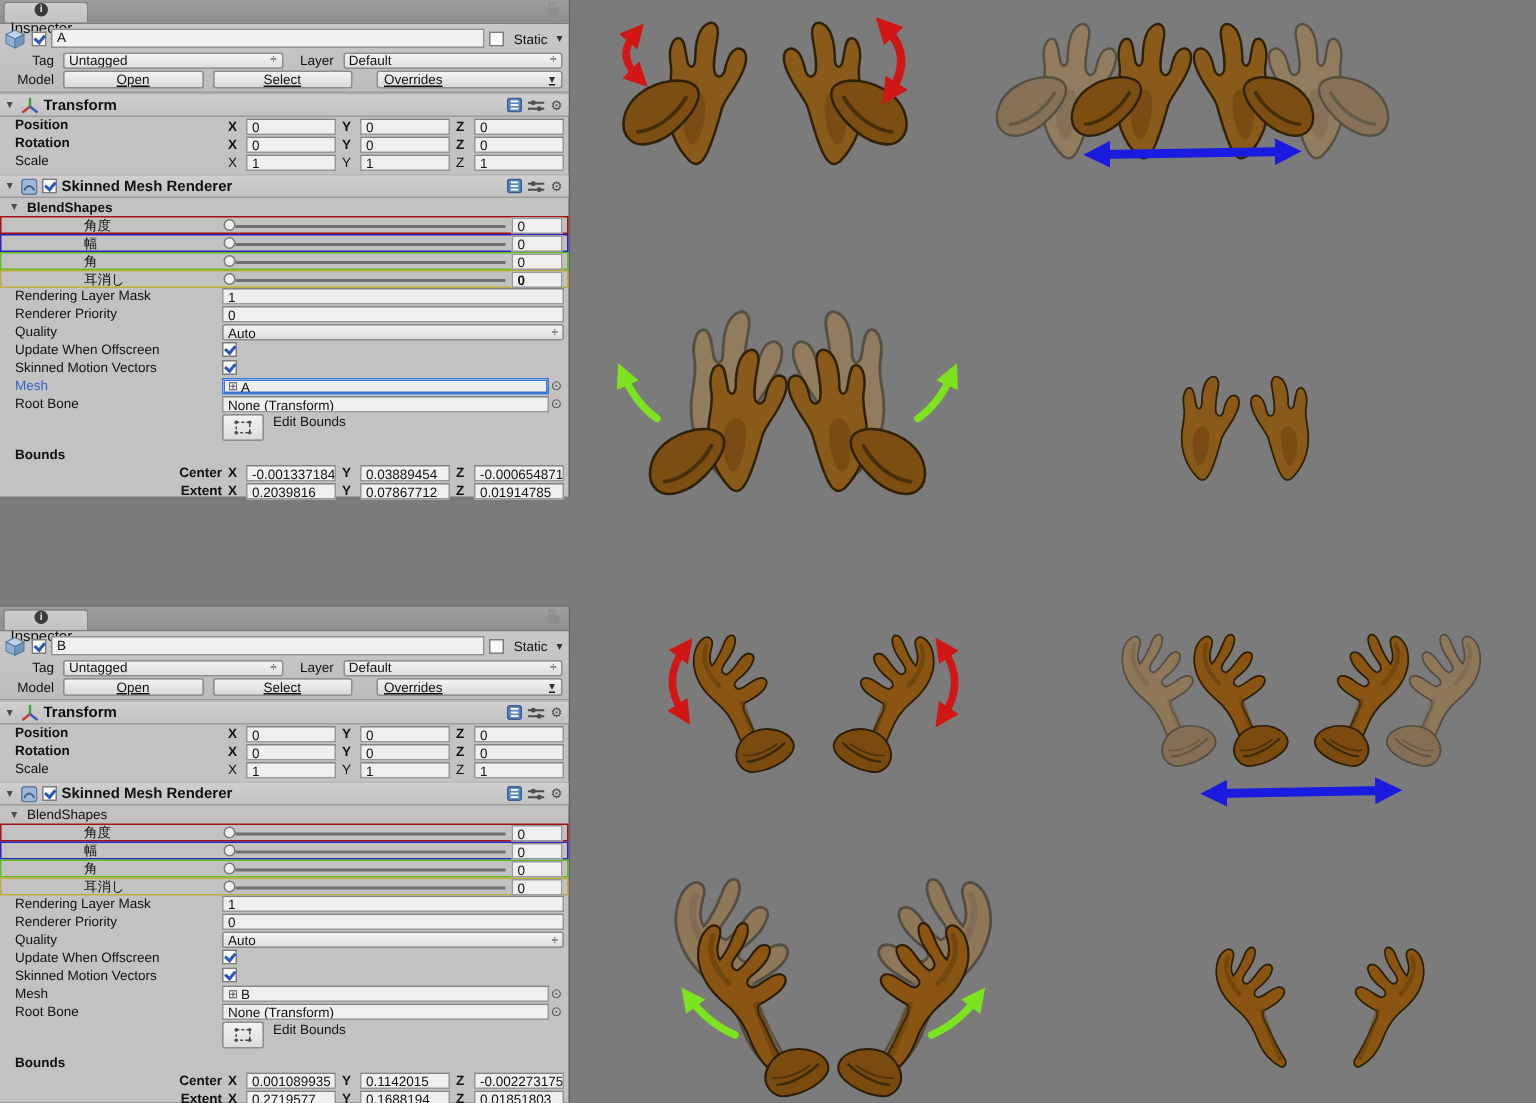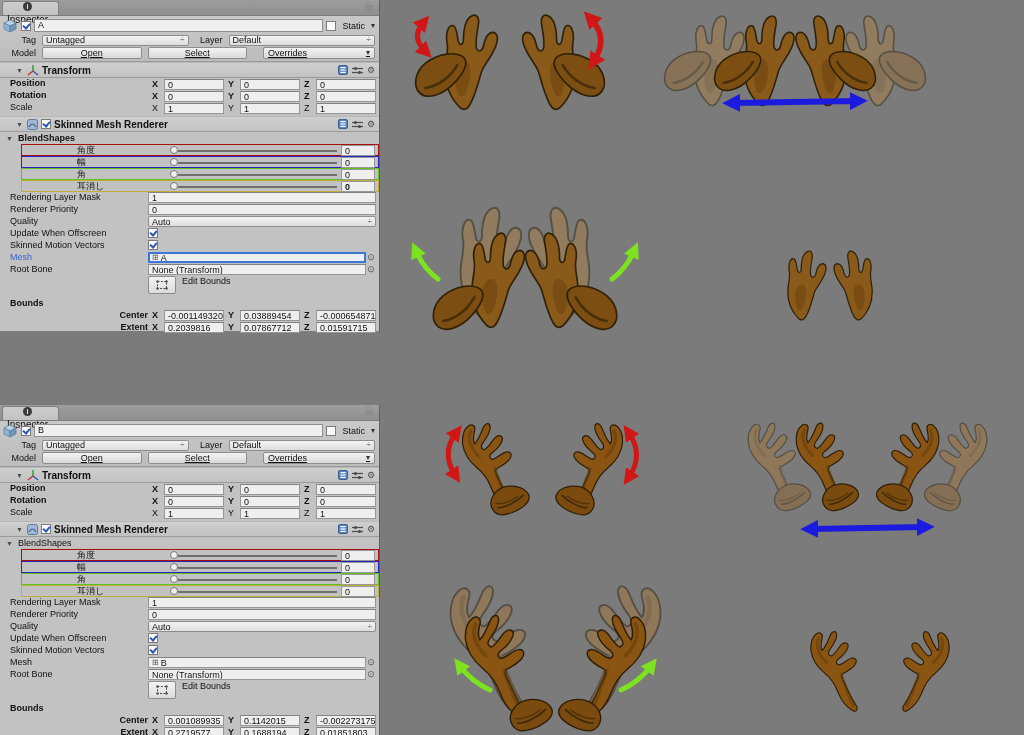--- a/index.html
+++ b/index.html
@@ -33,44 +33,44 @@
     box-sizing:border-box;position:relative;display:inline-block;flex:none;}
   .cb.on::after{content:"";position:absolute;left:1px;top:1px;width:5px;height:3px;
     border-left:2px solid #2b57b5;border-bottom:2px solid #2b57b5;transform:rotate(-50deg);}
   .dd{flex:1;display:flex;align-items:center;background:linear-gradient(#f3f3f3,#dedede);
     border:1px solid #8d8d8d;border-radius:2px;height:11px;font-size:9px;padding:0 3px;
     box-sizing:border-box;overflow:hidden;}
   .ddicon{margin-left:auto;color:#333;font-size:8px;line-height:8px;}
   .btn{flex:1;text-align:center;background:linear-gradient(#f3f3f3,#d9d9d9);
     border:1px solid #8d8d8d;border-radius:2px;height:12px;line-height:11px;font-size:9px;
     box-sizing:border-box;text-decoration:underline;}
-  .ovr{flex:none;width:112px;display:flex;align-items:center;padding:0 4px;margin-left:10px;
+  .ovr{flex:none;width:124px;display:flex;align-items:center;padding:0 4px;margin-left:10px;
     text-align:left;justify-content:flex-end;}
   
-  .chdr{display:flex;align-items:center;height:14px;gap:3px;padding:0 4px 0 16px;
+  .chdr{display:flex;align-items:center;height:14px;gap:3px;padding:0 4px 0 3px;
     background:linear-gradient(#cfcfcf,#c2c2c2);border-top:1px solid #b8b8b8;
     border-bottom:1px solid #9b9b9b;}
   .title{font-weight:bold;font-size:10px;}
   .fold{color:#4c4c4c;font-size:7px;width:8px;flex:none;}
   .hicons{margin-left:auto;display:flex;align-items:center;gap:4px;}
   .gear{font-size:9px;color:#4c4c4c;line-height:9px;}
   
   .p-row{display:flex;height:12px;padding-right:3px;}
   .lbl{width:148px;padding-left:10px;box-sizing:border-box;white-space:nowrap;
     overflow:hidden;font-size:9px;flex:none;}
   .bold{font-weight:bold;}
   .tfield{flex:1;background:#efefef;border:1px solid #979797;border-top-color:#828282;
     height:11px;line-height:10px;font-size:9px;padding:0 3px;box-sizing:border-box;
     overflow:hidden;white-space:nowrap;}
   .t3{flex:1;display:flex;align-items:center;}
   .axis{width:12px;text-align:left;padding-left:4px;font-size:9px;flex:none;}
   
   .bs-row{display:flex;align-items:center;height:12px;padding-left:6px;gap:4px;}
   .blend-row{display:flex;align-items:center;height:12px;border:1px solid transparent;
-    box-sizing:border-box;padding-right:3px;margin-left:21px;}
+    box-sizing:border-box;padding-right:3px;}
   .b-red{border-color:#a31111;}
   .b-blue{border-color:#2a23bb;}
   .b-green{border-color:#5fc020;}
   .b-yellow{border-color:#c0ae3a;}
   .blbl{width:148px;padding-left:55px;box-sizing:border-box;font-size:9px;flex:none;
     white-space:nowrap;overflow:hidden;}
   .slider{flex:1;position:relative;height:10px;margin-right:4px;}
   .slider::before{content:"";position:absolute;left:8px;right:0;top:5px;height:2px;
     background:#6f6f6f;}
   .thumb{position:absolute;left:0;top:1px;width:8px;height:8px;border-radius:50%;
@@ -365,34 +365,34 @@
     </span>
     <span class="eblabel">Edit Bounds</span>
   </div>
   <div class="spacer4"></div>
   <div class="p-row">
     <span class="lbl bold">Bounds</span>
   </div>
   <div class="p-row">
     <span class="blab">Center</span>
     <span class="axis bold">X</span>
-    <span class="tfield bfield">-0.001149320</span>
+    <span class="tfield bfield">-0.001337184</span>
     <span class="axis bold">Y</span>
     <span class="tfield bfield">0.03889454</span>
     <span class="axis bold">Z</span>
     <span class="tfield bfield">-0.000654871</span>
   </div>
   <div class="p-row">
     <span class="blab">Extent</span>
     <span class="axis bold">X</span>
     <span class="tfield bfield">0.2039816</span>
     <span class="axis bold">Y</span>
     <span class="tfield bfield">0.07867712</span>
     <span class="axis bold">Z</span>
-    <span class="tfield bfield">0.01591715</span>
+    <span class="tfield bfield">0.01914785</span>
   </div>
 </div>
 
 <div class="panel" style="top:405px;height:330px">
   <div class="tabbar">
     <div class="tab">
       <span class="info-ic">i</span>
       <span>Inspector</span>
     </div>
     <span class="lock"></span>

